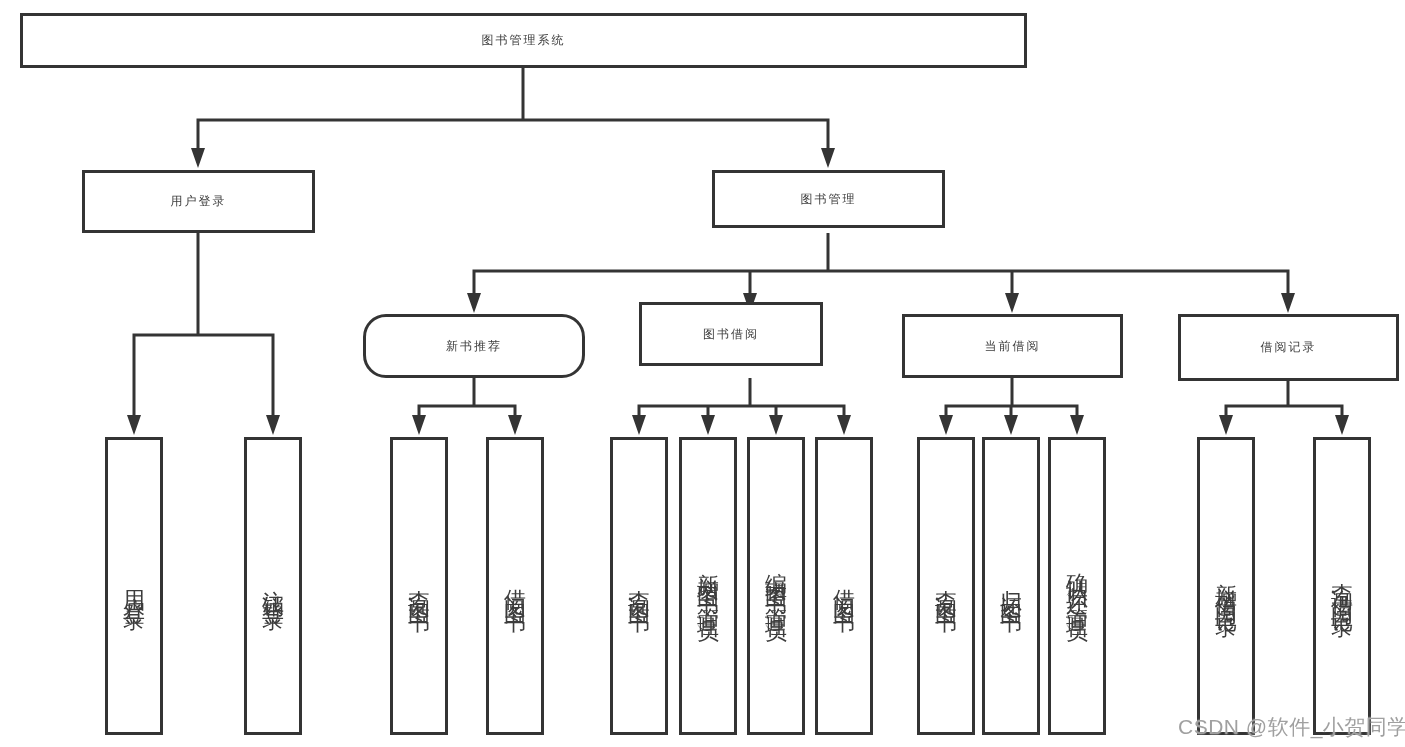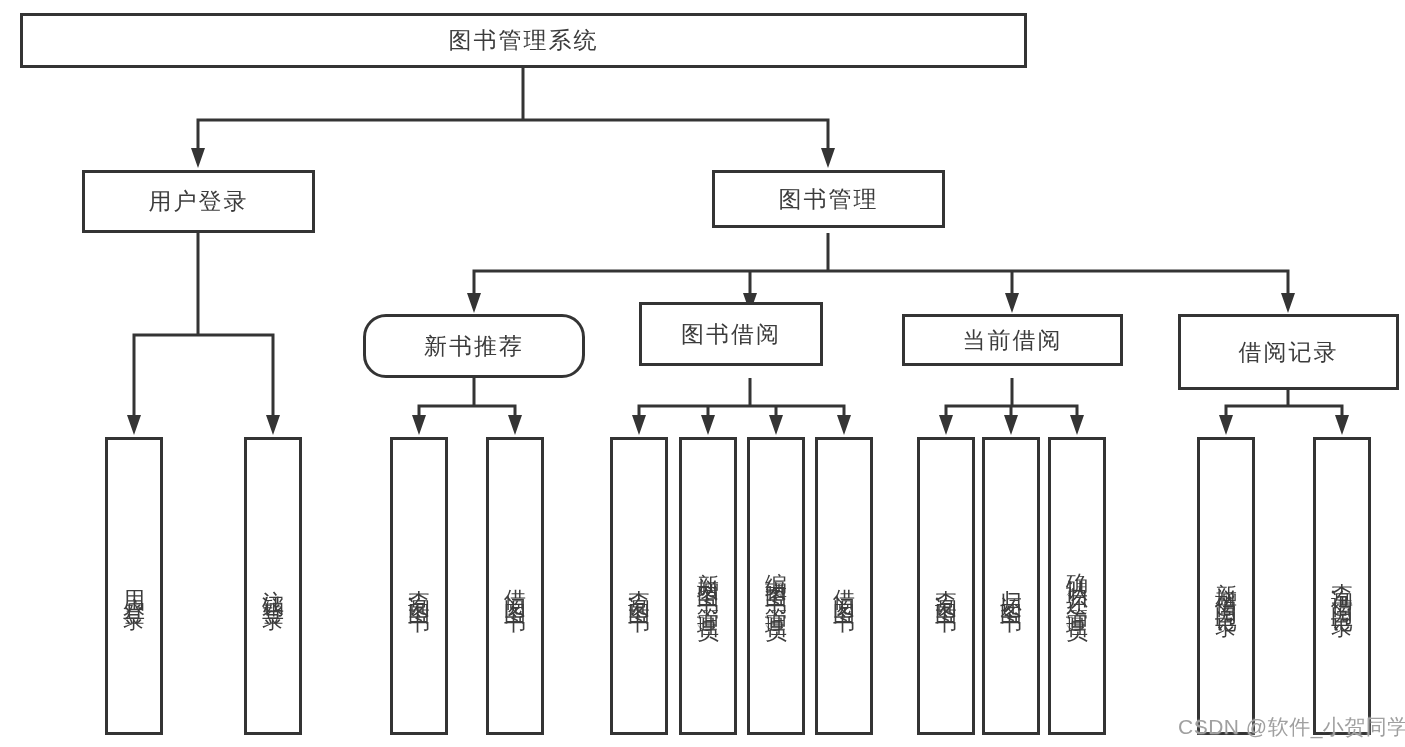--- a/index.html
+++ b/index.html
@@ -5,21 +5,21 @@
   html,body{margin:0;padding:0;background:#ffffff;}
   .stage{
     position:relative;width:1405px;height:747px;background:#ffffff;
     font-family:"Liberation Sans","DejaVu Sans",sans-serif;overflow:hidden;
   }
   .wires{position:absolute;left:0;top:0;z-index:1;}
   .hbox{
     position:absolute;box-sizing:border-box;z-index:2;
     border:3px solid #343434;background:#ffffff;
     display:flex;align-items:center;justify-content:center;
-    font-size:23px;letter-spacing:2px;color:#3c3c3c;white-space:nowrap;
+    font-size:12px;letter-spacing:2px;color:#3c3c3c;white-space:nowrap;
   }
   .vbox{
     position:absolute;box-sizing:border-box;z-index:2;
     top:437px;width:58px;height:298px;
     border:3px solid #343434;background:#ffffff;
     display:flex;align-items:center;justify-content:center;
   }
   .vbox span{
     writing-mode:vertical-rl;text-orientation:mixed;
     font-size:22px;letter-spacing:7px;color:#3c3c3c;
@@ -74,24 +74,24 @@
   <div class="hbox" style="left:712px;top:170px;width:233px;height:58px;">
     <span>图书管理</span>
   </div>
 
   <div class="hbox" style="left:363px;top:314px;width:222px;height:64px;border-radius:23px;">
     <span>新书推荐</span>
   </div>
   <div class="hbox" style="left:639px;top:302px;width:184px;height:64px;">
     <span>图书借阅</span>
   </div>
-  <div class="hbox" style="left:902px;top:314px;width:221px;height:52px;">
+  <div class="hbox" style="left:902px;top:314px;width:221px;height:64px;">
     <span>当前借阅</span>
   </div>
-  <div class="hbox" style="left:1178px;top:314px;width:221px;height:76px;">
+  <div class="hbox" style="left:1178px;top:314px;width:221px;height:67px;">
     <span>借阅记录</span>
   </div>
 
   <div class="vbox" style="left:105px;">
     <span>用户登录</span>
   </div>
   <div class="vbox" style="left:244px;">
     <span>注销登录</span>
   </div>
 

